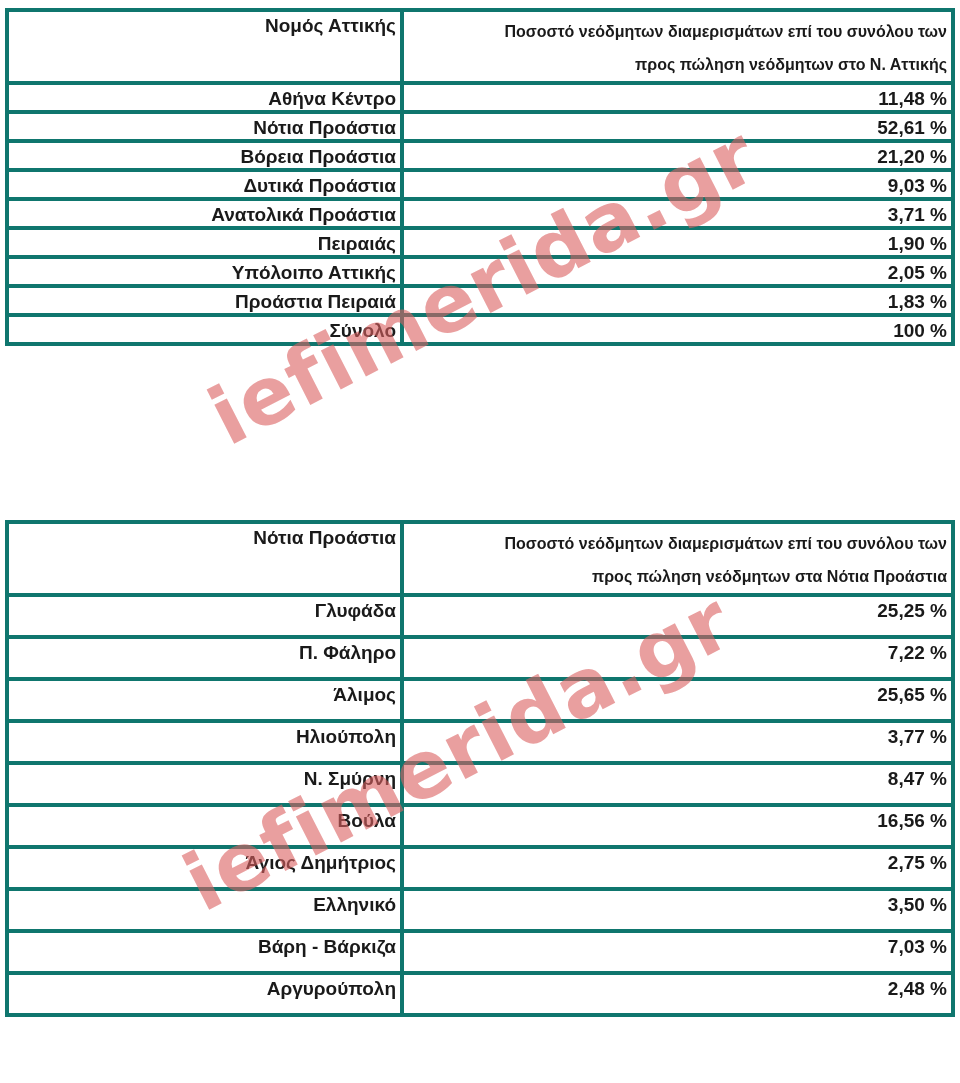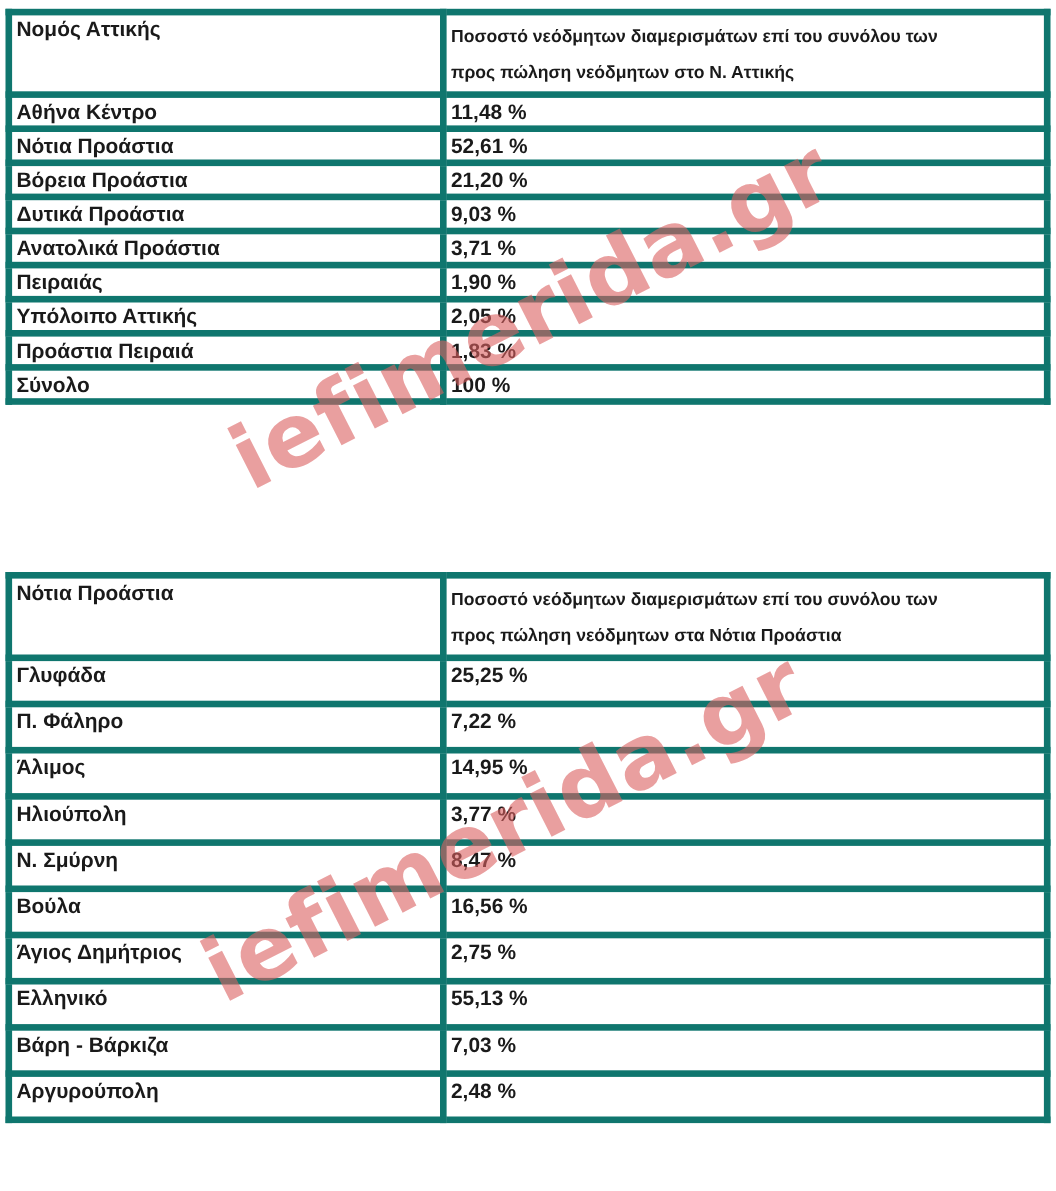--- a/index.html
+++ b/index.html
@@ -16,23 +16,23 @@
     position: absolute;
     left: 5px;
     width: 950px;
     border-collapse: collapse;
     table-layout: fixed;
     background: transparent;
   }
   .t1 { top: 8px; }
   .t2 { top: 520px; }
   .data-table th, .data-table td {
-    border: 6px solid #0f766e;
+    border: 4px solid #0f766e;
     vertical-align: top;
-    text-align: left;
+    text-align: right;
     padding: 3px 4px 0 4px;
     font-weight: bold;
     font-size: 19px;
     overflow: hidden;
   }
   .t1 thead tr { height: 70px; }
   .t1 tbody tr { height: 27px; }
   .t2 thead tr { height: 66px; }
   .t2 tbody tr { height: 42px; }
   .metric-line { line-height: 33px; white-space: nowrap; font-size: 16px; }
@@ -130,41 +130,41 @@
         <tr>
           <td>Γλυφάδα</td>
           <td>25,25 %</td>
         </tr>
         <tr>
           <td>Π. Φάληρο</td>
           <td>7,22 %</td>
         </tr>
         <tr>
           <td>Άλιμος</td>
-          <td>14,95 %</td>
+          <td>25,65 %</td>
         </tr>
         <tr>
           <td>Ηλιούπολη</td>
           <td>3,77 %</td>
         </tr>
         <tr>
           <td>Ν. Σμύρνη</td>
           <td>8,47 %</td>
         </tr>
         <tr>
           <td>Βούλα</td>
           <td>16,56 %</td>
         </tr>
         <tr>
           <td>Άγιος Δημήτριος</td>
           <td>2,75 %</td>
         </tr>
         <tr>
           <td>Ελληνικό</td>
-          <td>55,13 %</td>
+          <td>3,50 %</td>
         </tr>
         <tr>
           <td>Βάρη - Βάρκιζα</td>
           <td>7,03 %</td>
         </tr>
         <tr>
           <td>Αργυρούπολη</td>
           <td>2,48 %</td>
         </tr>
       </tbody>

